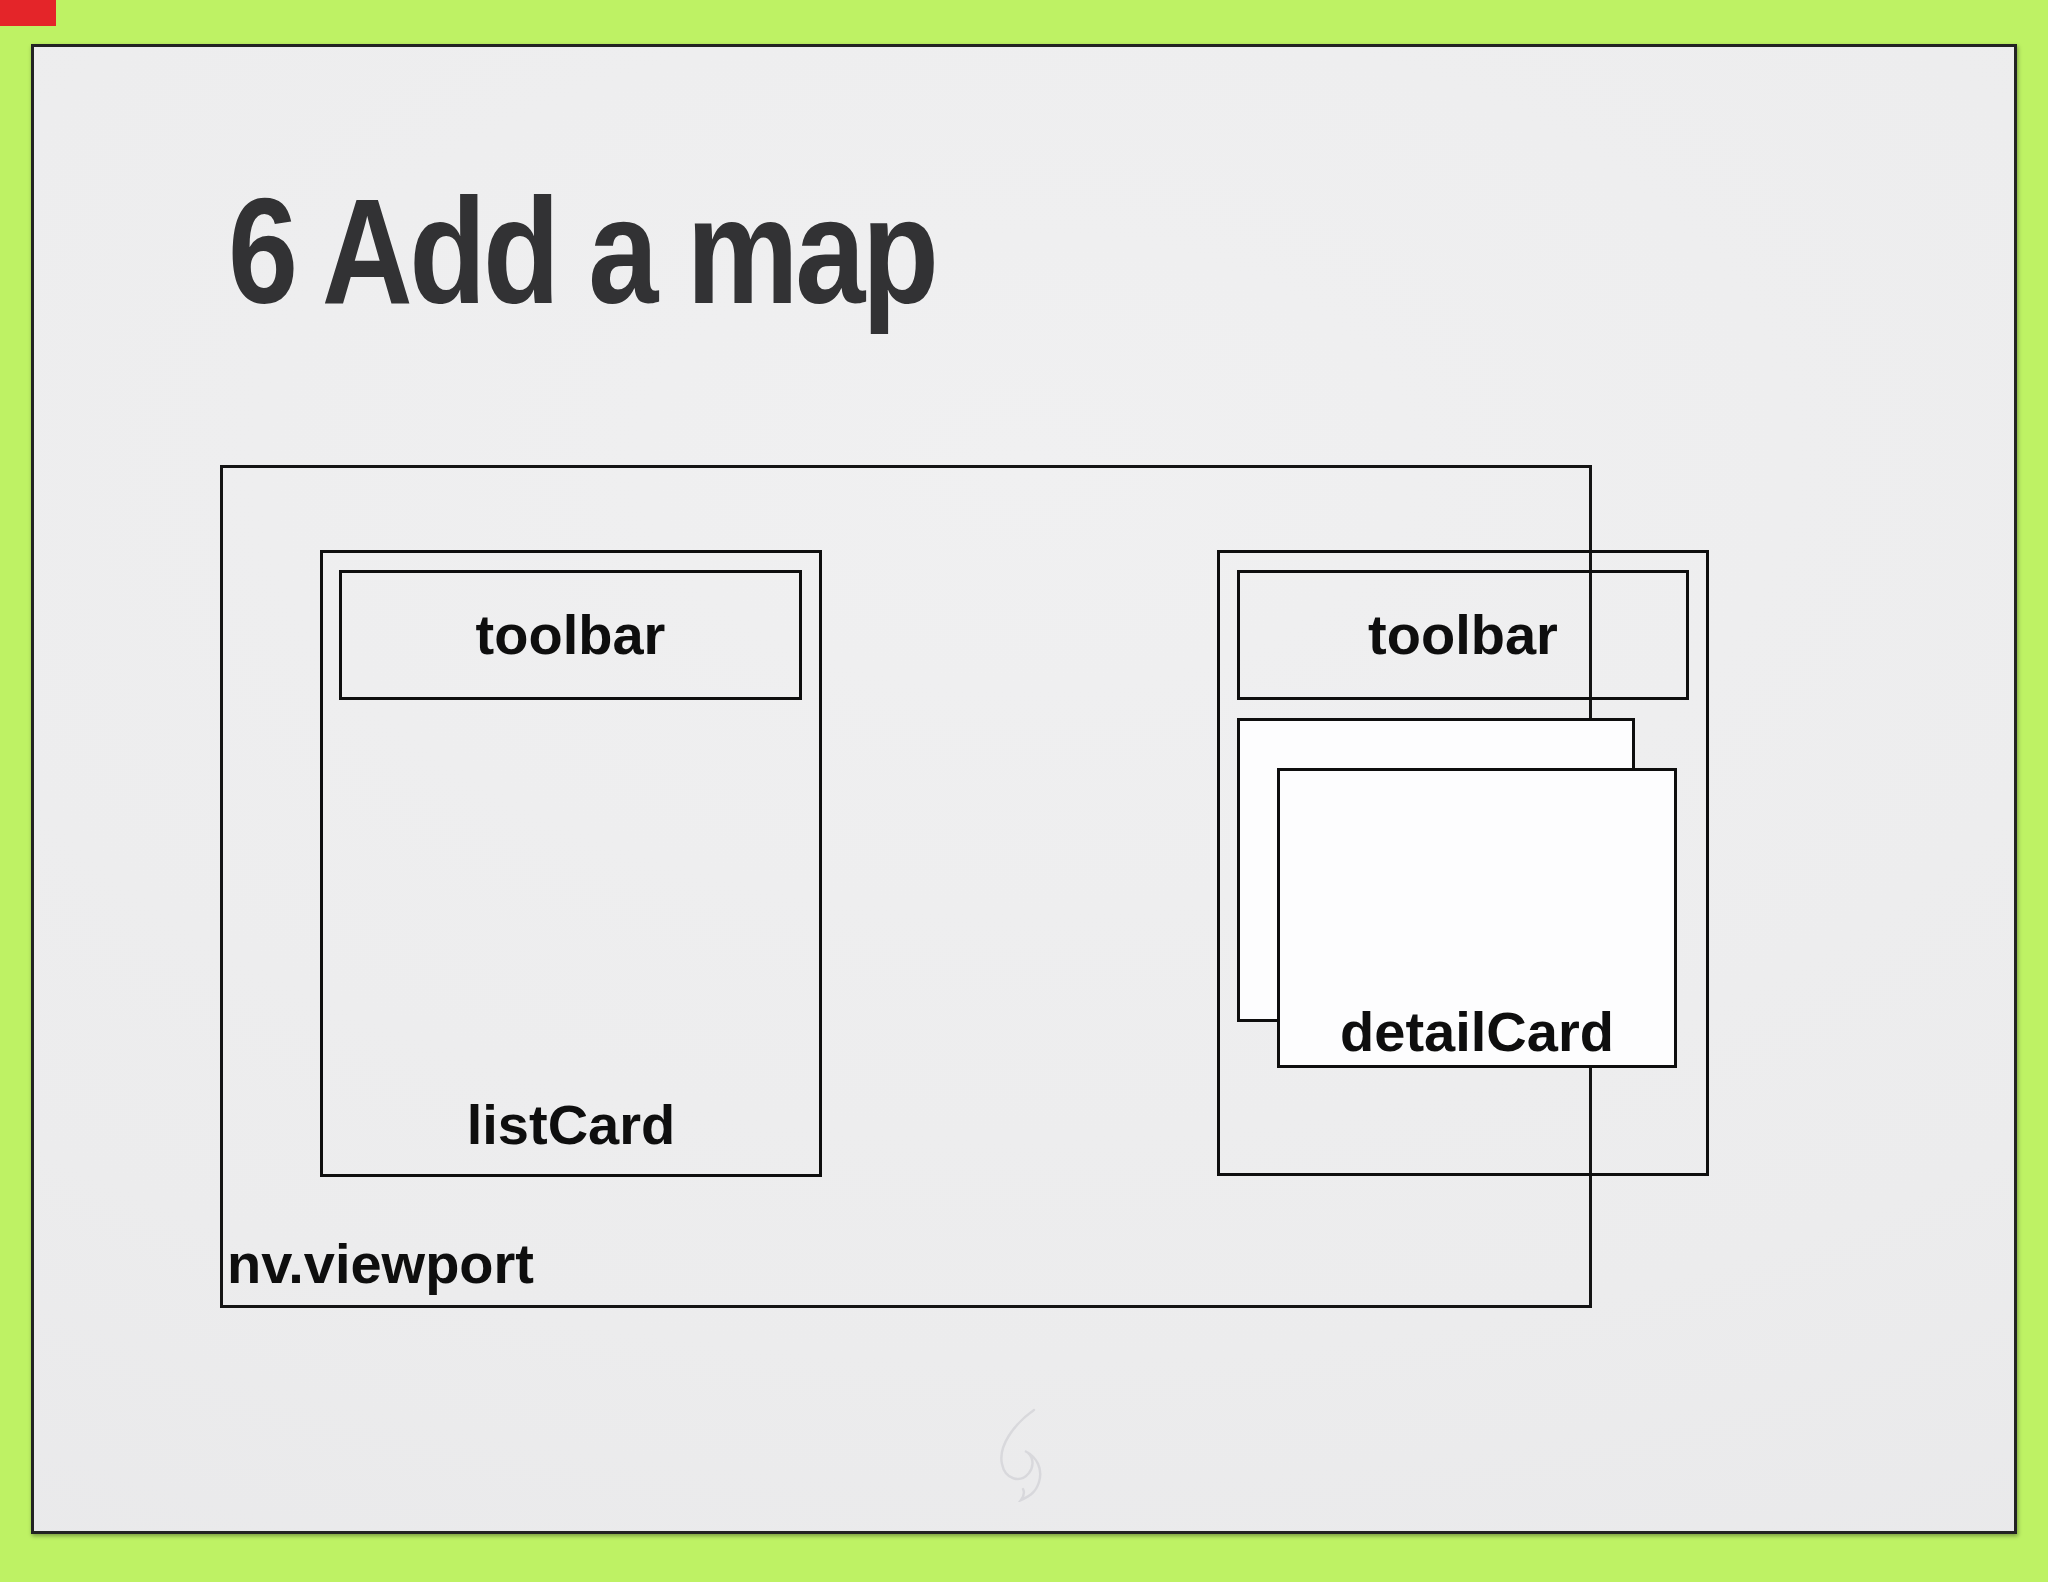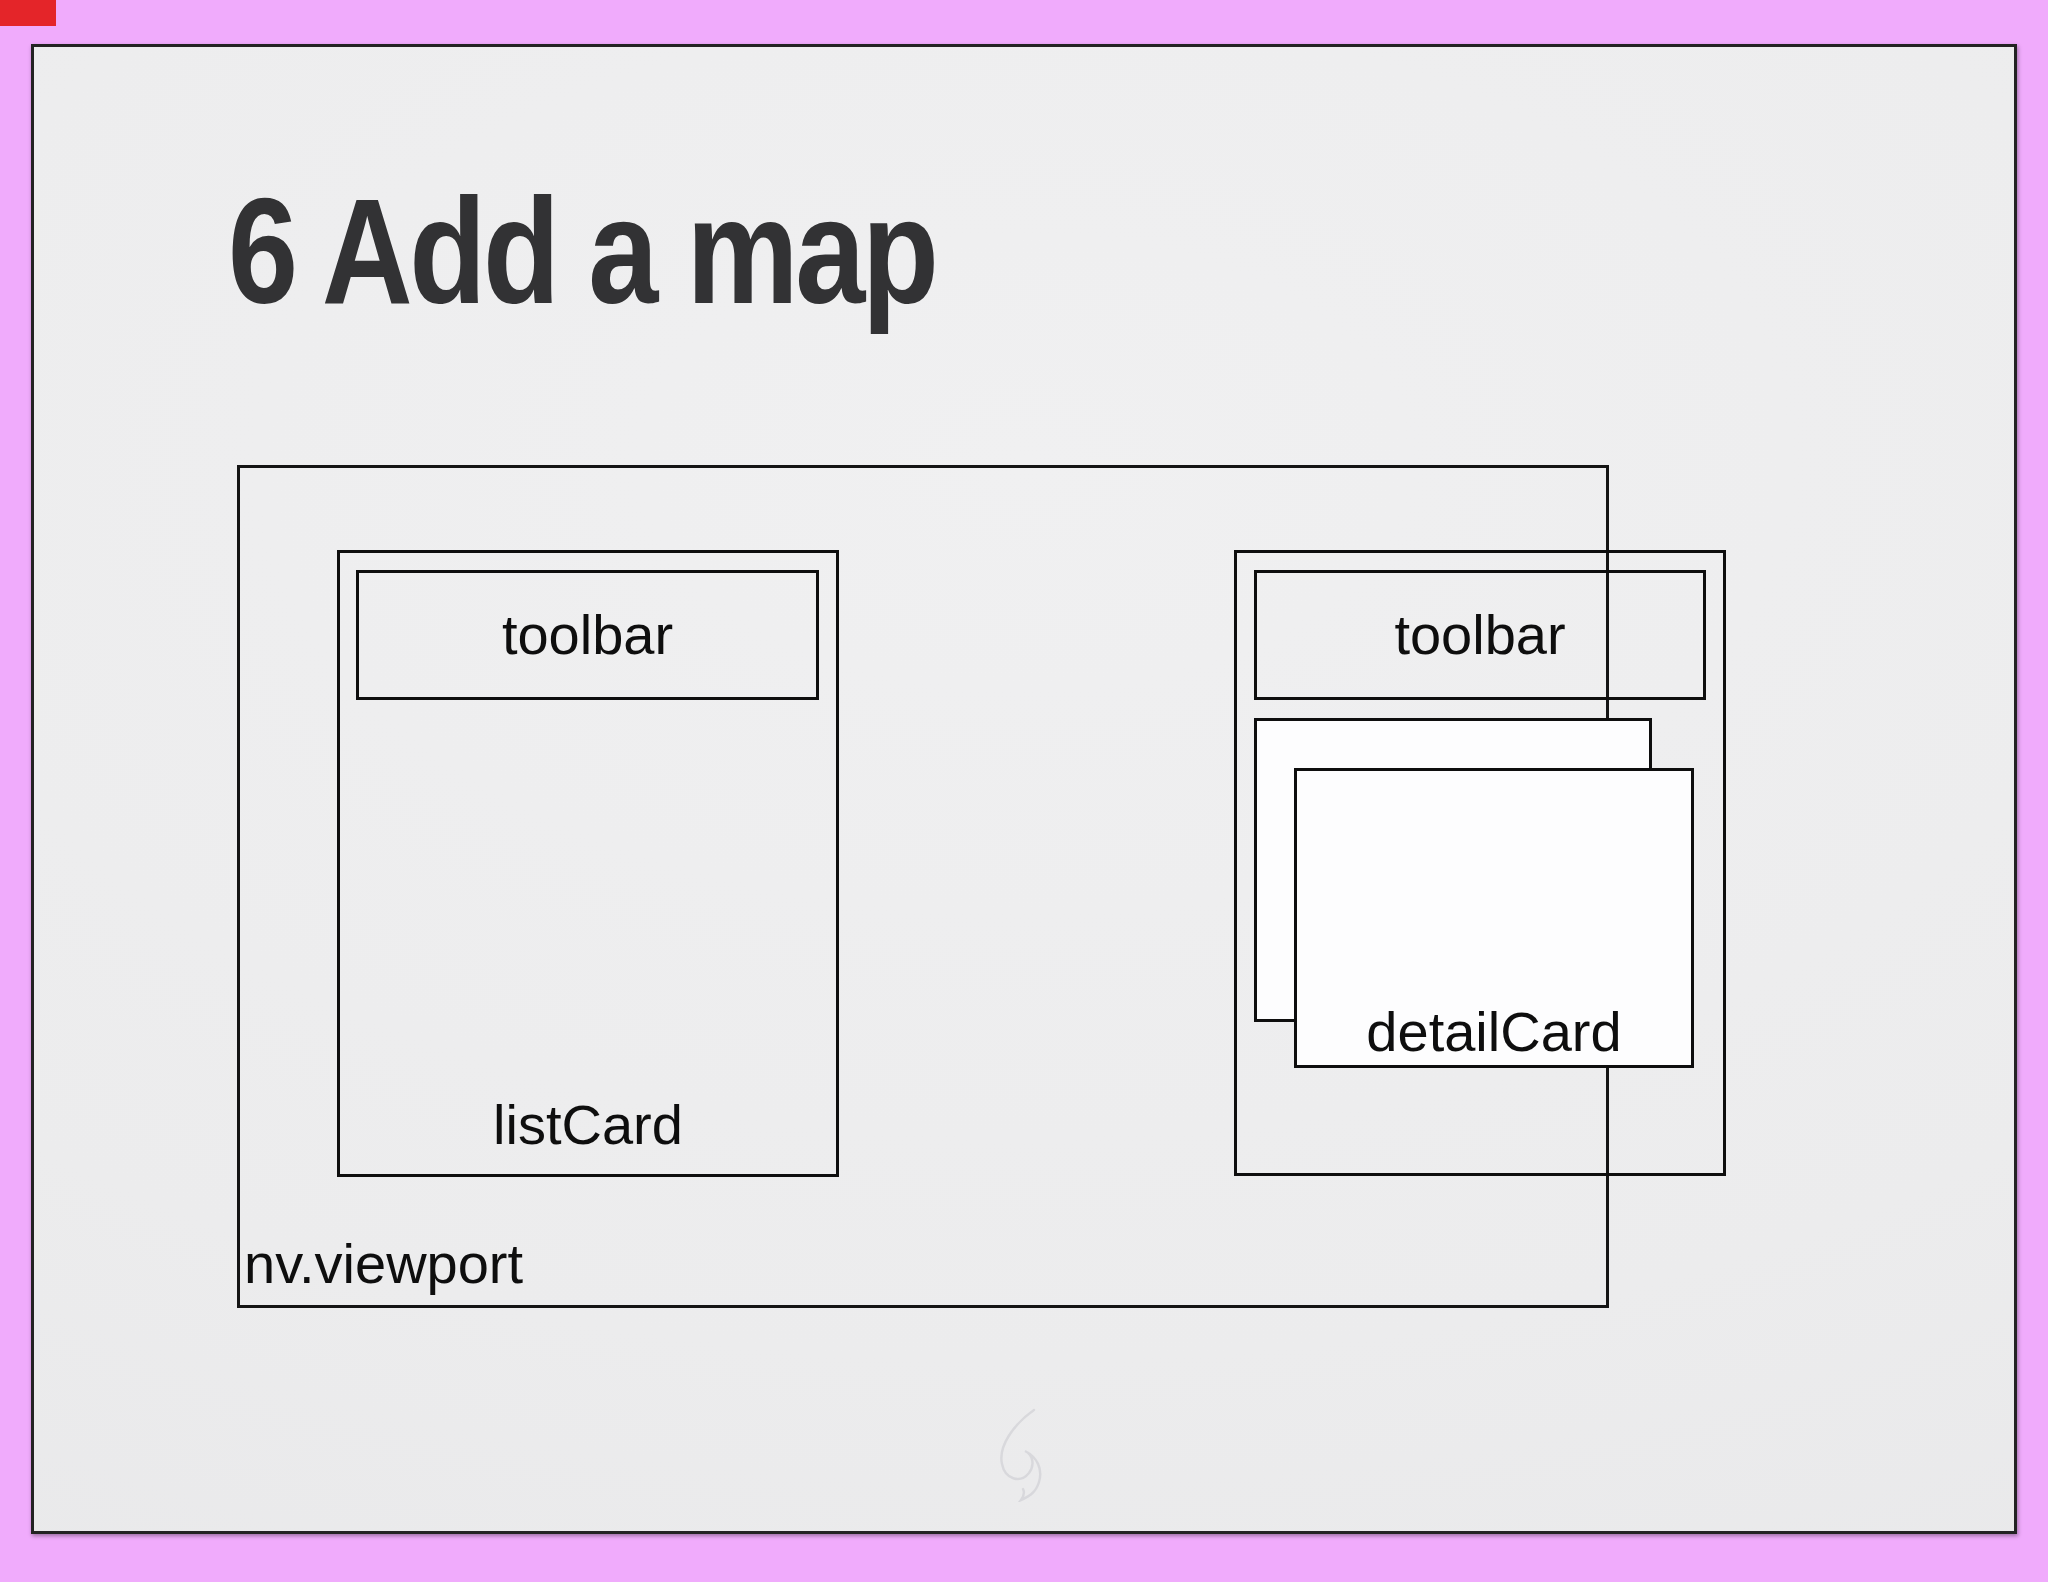--- a/index.html
+++ b/index.html
@@ -2,21 +2,21 @@
 <html><head>
 <meta charset="utf-8">
 <style>
   html, body { margin: 0; padding: 0; }
   body { background: #ffffff; font-family: "Liberation Sans", "DejaVu Sans", sans-serif; }
 
   .page {
     position: relative;
     width: 2048px;
     height: 1582px;
-    background: #f0abfc;
+    background: #bef264;
     overflow: hidden;
   }
 
   .corner-tag {
     position: absolute;
     left: 0; top: 0;
     width: 56px; height: 26px;
     background: #e42529;
   }
 
@@ -39,24 +39,25 @@
     font-weight: 700;
     letter-spacing: -4px;
     color: #323234;
     transform: scaleX(0.84);
     transform-origin: left top;
     white-space: nowrap;
   }
 
   .viewport-box {
     position: absolute;
-    left: 203px; top: 418px;
+    left: 186px; top: 418px;
     width: 1372px; height: 843px;
     box-sizing: border-box;
     border: 3px solid #141414;
+    font-weight: bold;
   }
 
   .wire-label {
     color: #0e0e0e;
     font-size: 56px;
     line-height: 1.2;
     white-space: nowrap;
   }
 
   .viewport-label {

